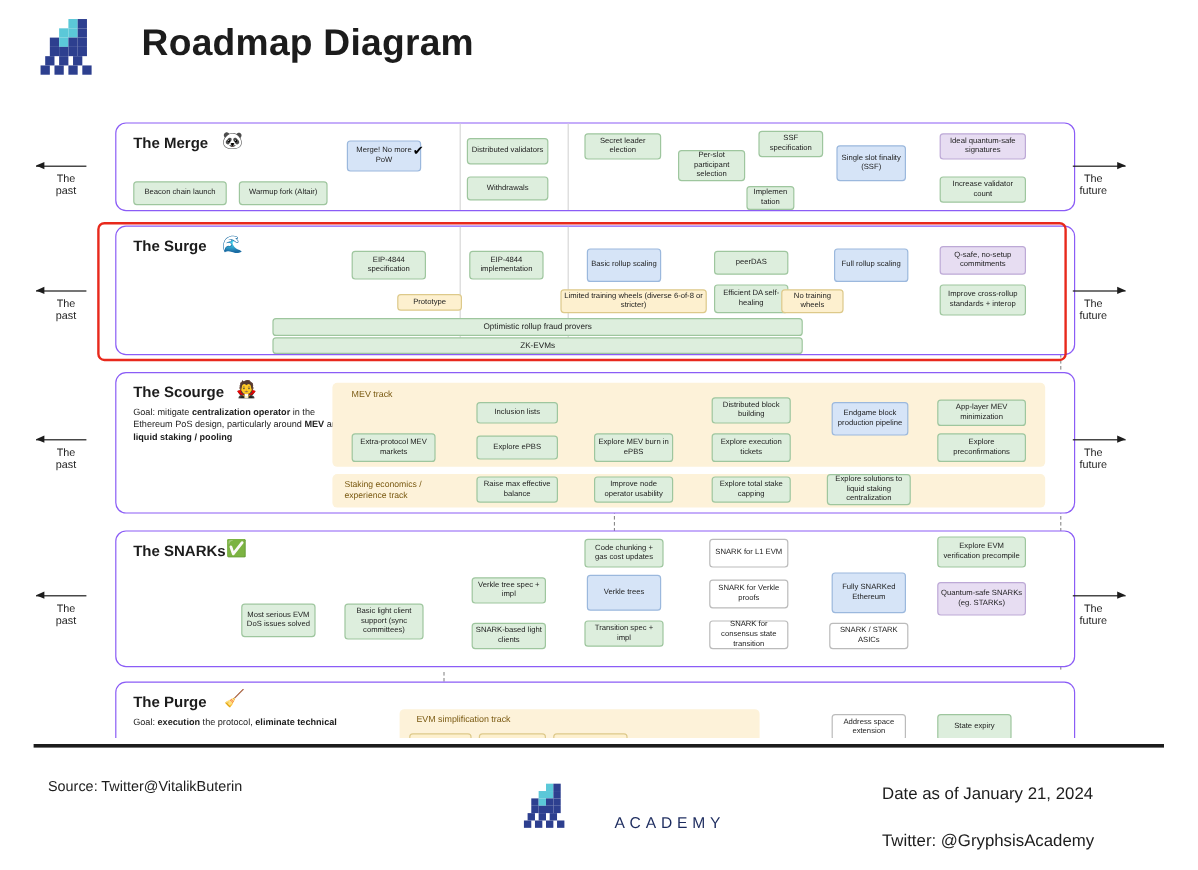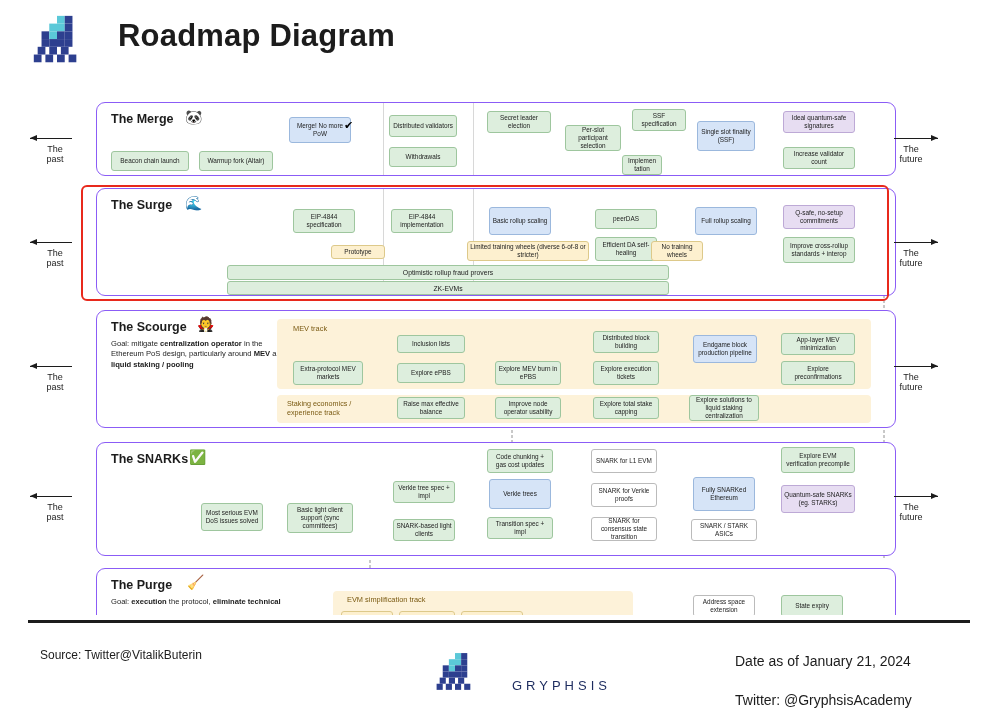--- a/index.html
+++ b/index.html
@@ -266,14 +266,14 @@
     <rect x="30" y="28" width="8" height="8" fill="#2d3f8f"></rect>
     <rect x="38" y="28" width="8" height="8" fill="#2d3f8f"></rect>
     <rect x="10" y="36" width="8" height="8" fill="#2d3f8f"></rect>
     <rect x="22" y="36" width="8" height="8" fill="#2d3f8f"></rect>
     <rect x="34" y="36" width="8" height="8" fill="#2d3f8f"></rect>
     <rect x="6" y="44" width="8" height="8" fill="#2d3f8f"></rect>
     <rect x="18" y="44" width="8" height="8" fill="#2d3f8f"></rect>
     <rect x="30" y="44" width="8" height="8" fill="#2d3f8f"></rect>
     <rect x="42" y="44" width="8" height="8" fill="#2d3f8f"></rect>
   </svg>
-  <div class="brand-sub">GRYPHSIS</div>
+  <div class="brand-sub">ACADEMY</div>
 </div>
 
 </body></html>

